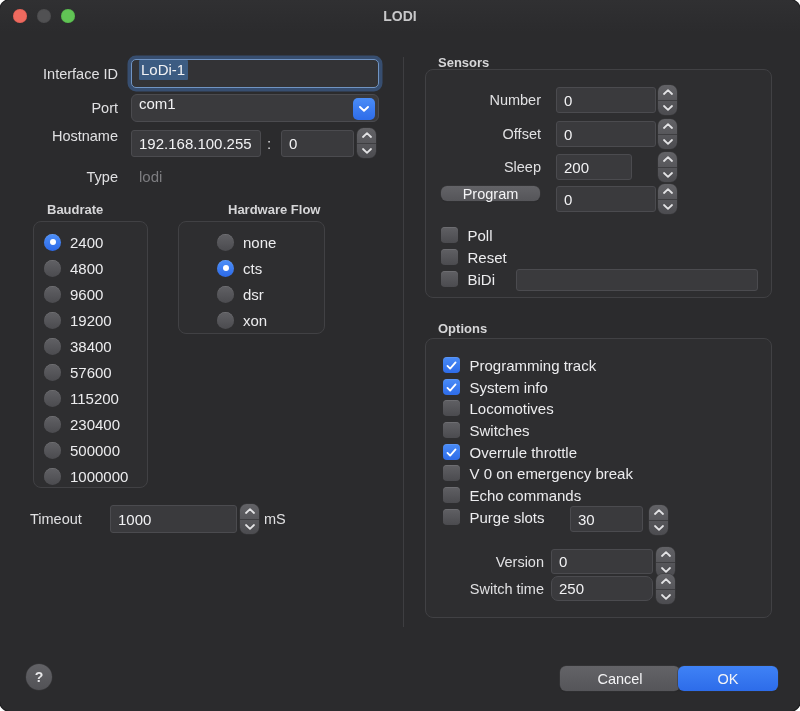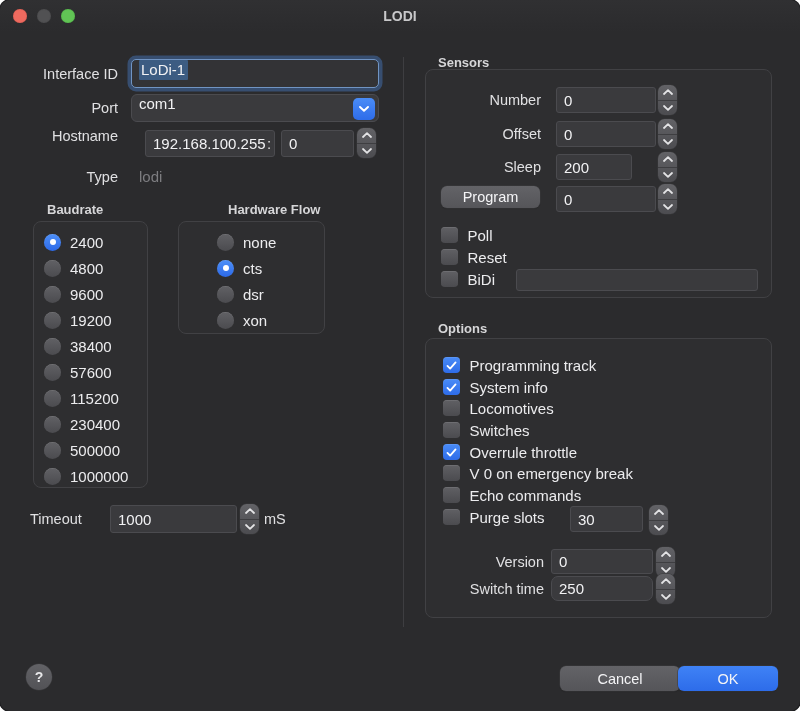--- a/index.html
+++ b/index.html
@@ -100,21 +100,21 @@
   <div class="field" style="left:131px;top:94px;width:248px;height:28px;border-radius:6px;">
     <span>com1</span>
     <button class="combo-btn">
       <svg class="chev" viewBox="0 0 10 6">
           <polyline points="1,1 5,4.8 9,1" style="stroke:#ffffff;stroke-width:1.9;fill:none;stroke-linecap:round;stroke-linejoin:round"></polyline>
         </svg>
     </button>
   </div>
 
   <div class="lbl" style="left:14px;top:122px;width:104px;height:27px;">Hostname</div>
-  <input class="field" style="left: 131px; top: 130px; width: 130px; height: 27px; margin-left: 14px;" value="192.168.100.255">
+  <input class="field" style="left: 131px; top: 130px; width: 130px; height: 27px;" value="192.168.100.255">
   <div class="colon" style="left:263px;top:130px;width:12px;height:27px;">:</div>
   <input class="field" style="left: 281px; top: 130px; width: 73px; height: 27px;" value="0">
   <div class="stepper" style="left:357px;top:128px;">
     <div class="st-half">
         <svg class="chev" viewBox="0 0 10 6">
           <polyline points="1,5 5,1.2 9,5"></polyline>
         </svg>
       </div>
     <div class="st-half">
         <svg class="chev" viewBox="0 0 10 6">
@@ -249,21 +249,21 @@
           <polyline points="1,5 5,1.2 9,5"></polyline>
         </svg>
       </div>
     <div class="st-half">
         <svg class="chev" viewBox="0 0 10 6">
           <polyline points="1,1 5,4.8 9,1"></polyline>
         </svg>
       </div>
   </div>
 
-  <button class="btn" style="left:441px;top:186px;width:99px;height:22px;">Program</button>
+  <button class="btn" style="left:441px;top:186px;width:99px;height:15px;">Program</button>
   <input class="field" style="left: 556px; top: 186px; width: 100px; height: 26px;" value="0">
   <div class="stepper" style="left:658px;top:184px;">
     <div class="st-half">
         <svg class="chev" viewBox="0 0 10 6">
           <polyline points="1,5 5,1.2 9,5"></polyline>
         </svg>
       </div>
     <div class="st-half">
         <svg class="chev" viewBox="0 0 10 6">
           <polyline points="1,1 5,4.8 9,1"></polyline>

